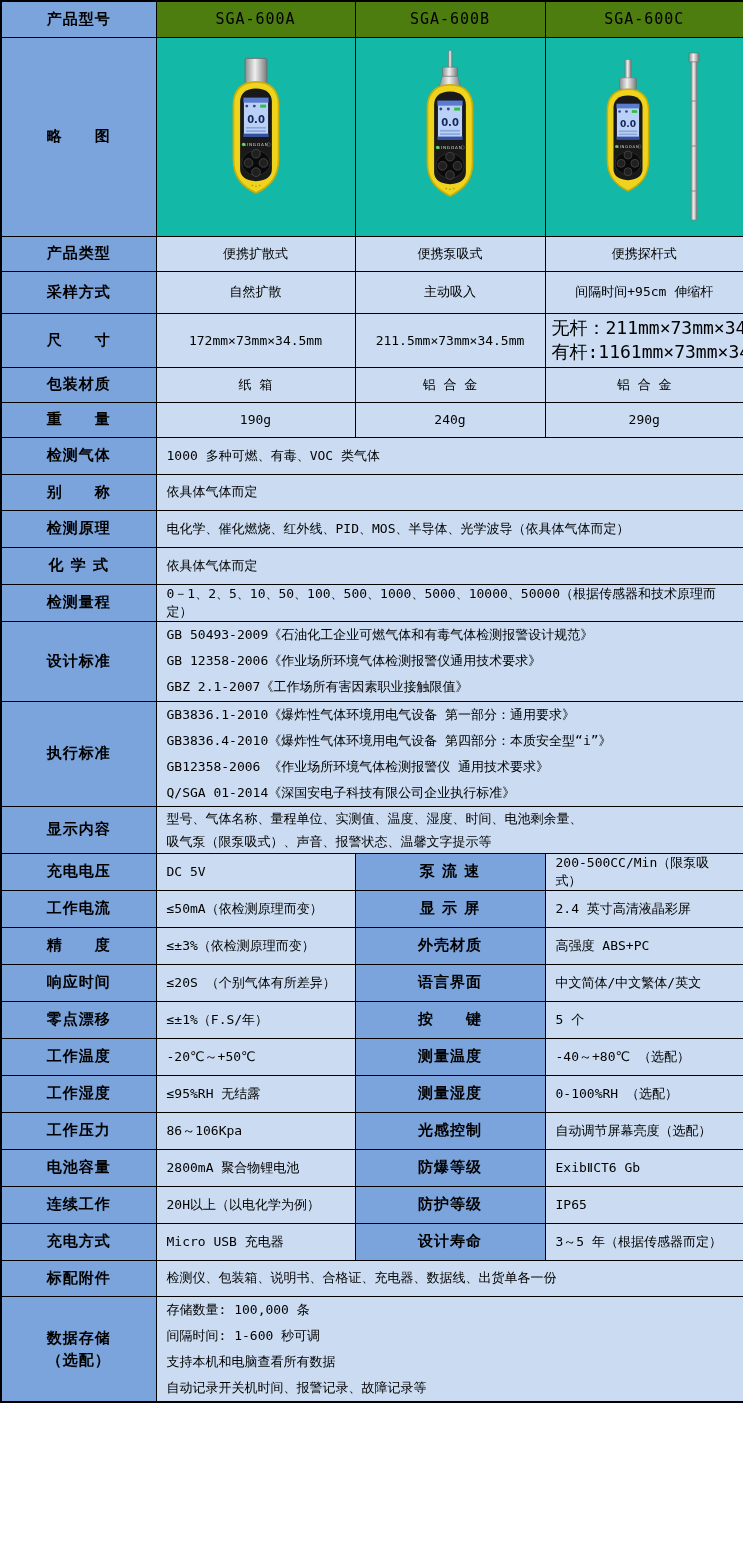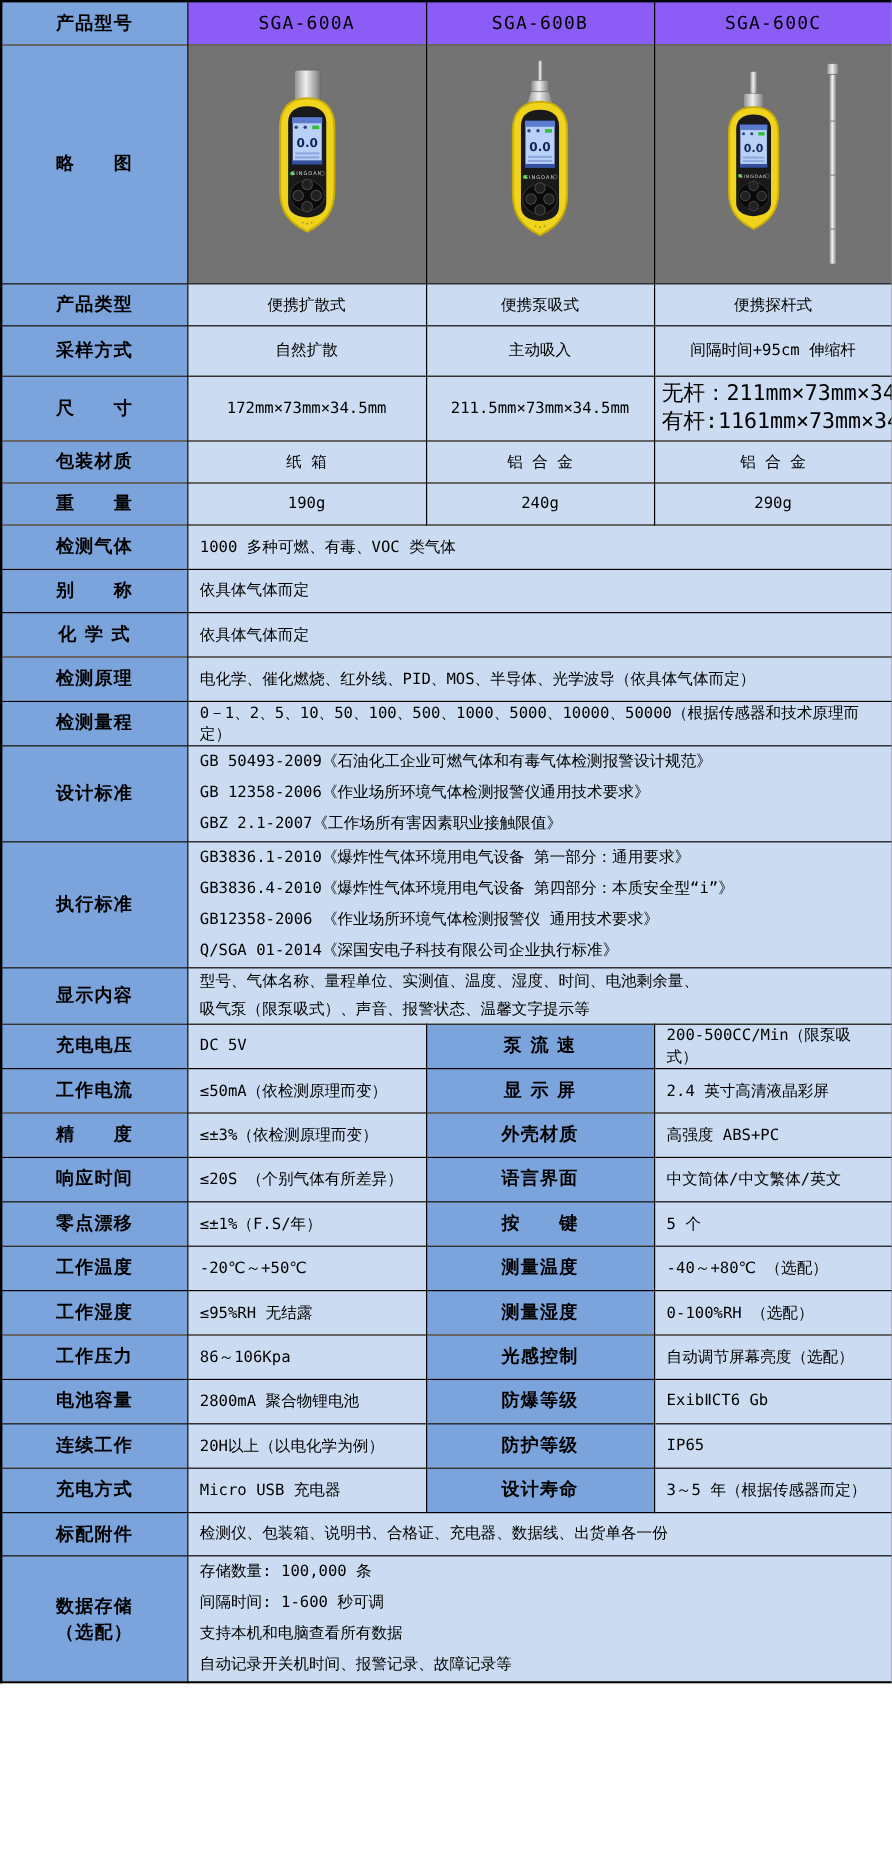--- a/index.html
+++ b/index.html
@@ -3,22 +3,22 @@
 <meta charset="utf-8">
 <style>
   html,body{margin:0;padding:0;background:#ffffff;}
   body{width:743px;font-family:"DejaVu Sans",sans-serif;color:#000;}
   .spec-table{width:743px;border-collapse:collapse;table-layout:fixed;border:2px solid #000;}
   .spec-table td{border:1px solid #000;padding:0 6px;overflow:hidden;vertical-align:middle;}
   .lbl{background:#7ba4dc;font-weight:bold;text-align:center;font-size:15px;letter-spacing:1px;}
   .val{background:#cbdcf2;font-size:13px;font-family:"DejaVu Sans Mono","DejaVu Sans",sans-serif;}
   .val.center{text-align:center;}
   .val.left{text-align:left;padding-left:10px;padding-right:8px;}
-  .val.hdr{background:#8b5cf6;text-align:center;font-size:15px;letter-spacing:1px;}
-  .img-cell{background:#737373;text-align:left;padding:2px;margin-top:11px;}
+  .val.hdr{background:#4d7c0f;text-align:center;font-size:15px;letter-spacing:1px;}
+  .img-cell{background:#14b8a6;text-align:left;padding:2px;margin-top:11px;}
   .img-inner{display:flex;align-items:center;justify-content:center;gap:16px;height:100%;}
   .lines div{line-height:26px;white-space:nowrap;}
   .lines.tight div{line-height:23px;}
   .dim-lines div{line-height:24px;font-size:18px;white-space:nowrap;}
   .lbl .lbl-line{line-height:22px;}
   .device{display:block;}
 </style>
 </head>
 <body>
 
@@ -200,26 +200,26 @@
 
   <tr style="height:37px">
     <td class="lbl">检测气体</td>
     <td class="val left" colspan="3">1000 多种可燃、有毒、VOC 类气体</td>
   </tr>
   <tr style="height:36px">
     <td class="lbl">别　　称</td>
     <td class="val left" colspan="3">依具体气体而定</td>
   </tr>
   <tr style="height:37px">
+    <td class="lbl">检测原理</td>
+    <td class="val left" colspan="3">电化学、催化燃烧、红外线、PID、MOS、半导体、光学波导（依具体气体而定）</td>
+  </tr>
+  <tr style="height:37px">
     <td class="lbl">化 学 式</td>
     <td class="val left" colspan="3">依具体气体而定</td>
-  </tr>
-  <tr style="height:37px">
-    <td class="lbl">检测原理</td>
-    <td class="val left" colspan="3">电化学、催化燃烧、红外线、PID、MOS、半导体、光学波导（依具体气体而定）</td>
   </tr>
   <tr style="height:36px">
     <td class="lbl">检测量程</td>
     <td class="val left" colspan="3">0－1、2、5、10、50、100、500、1000、5000、10000、50000（根据传感器和技术原理而定）</td>
   </tr>
 
   <tr style="height:80px">
     <td class="lbl">设计标准</td>
     <td class="val left lines" colspan="3">
       <div>GB 50493-2009《石油化工企业可燃气体和有毒气体检测报警设计规范》</div>

